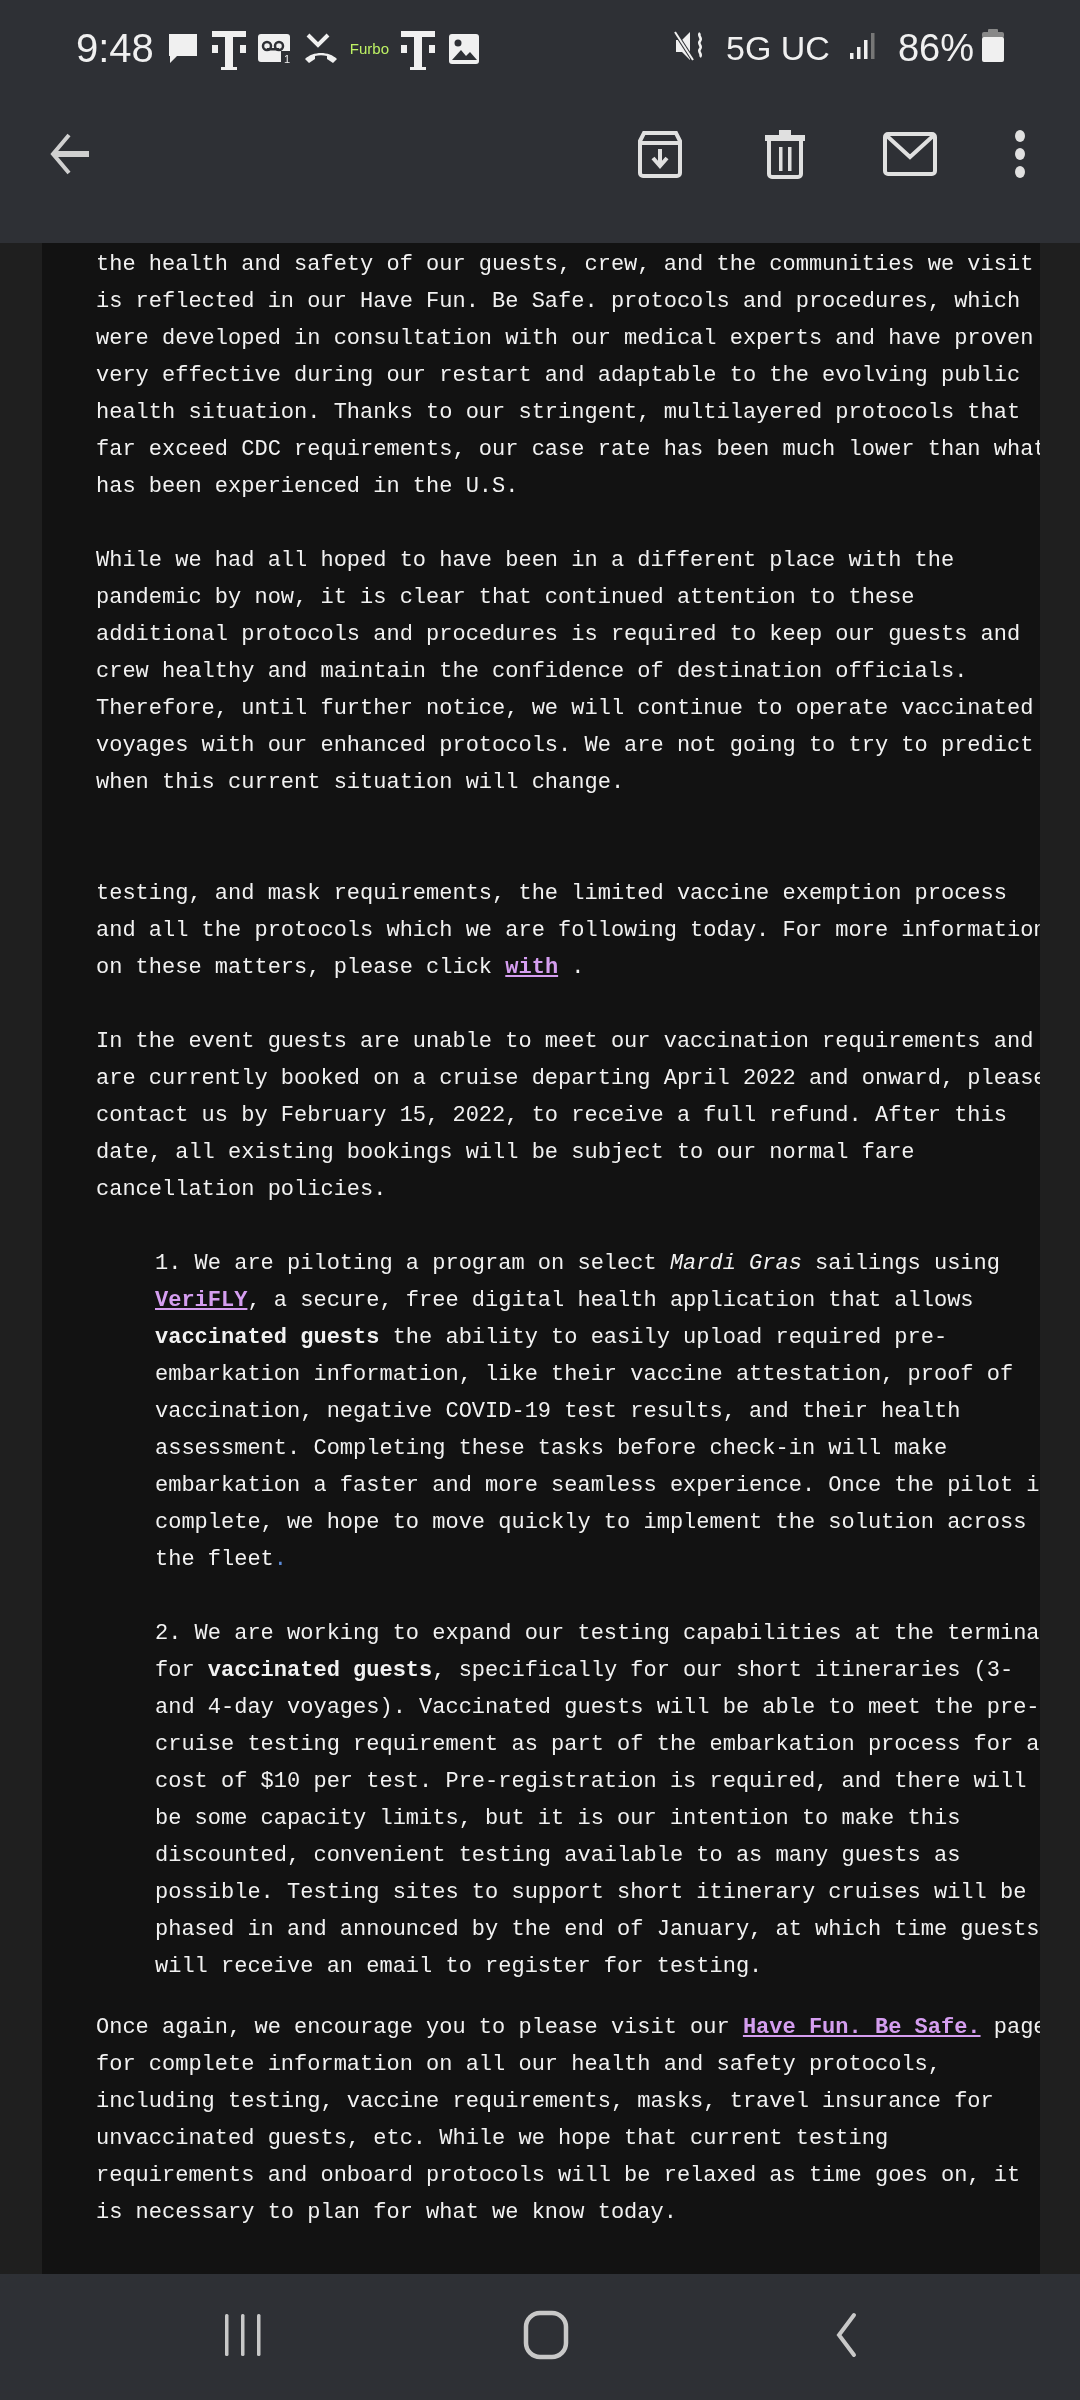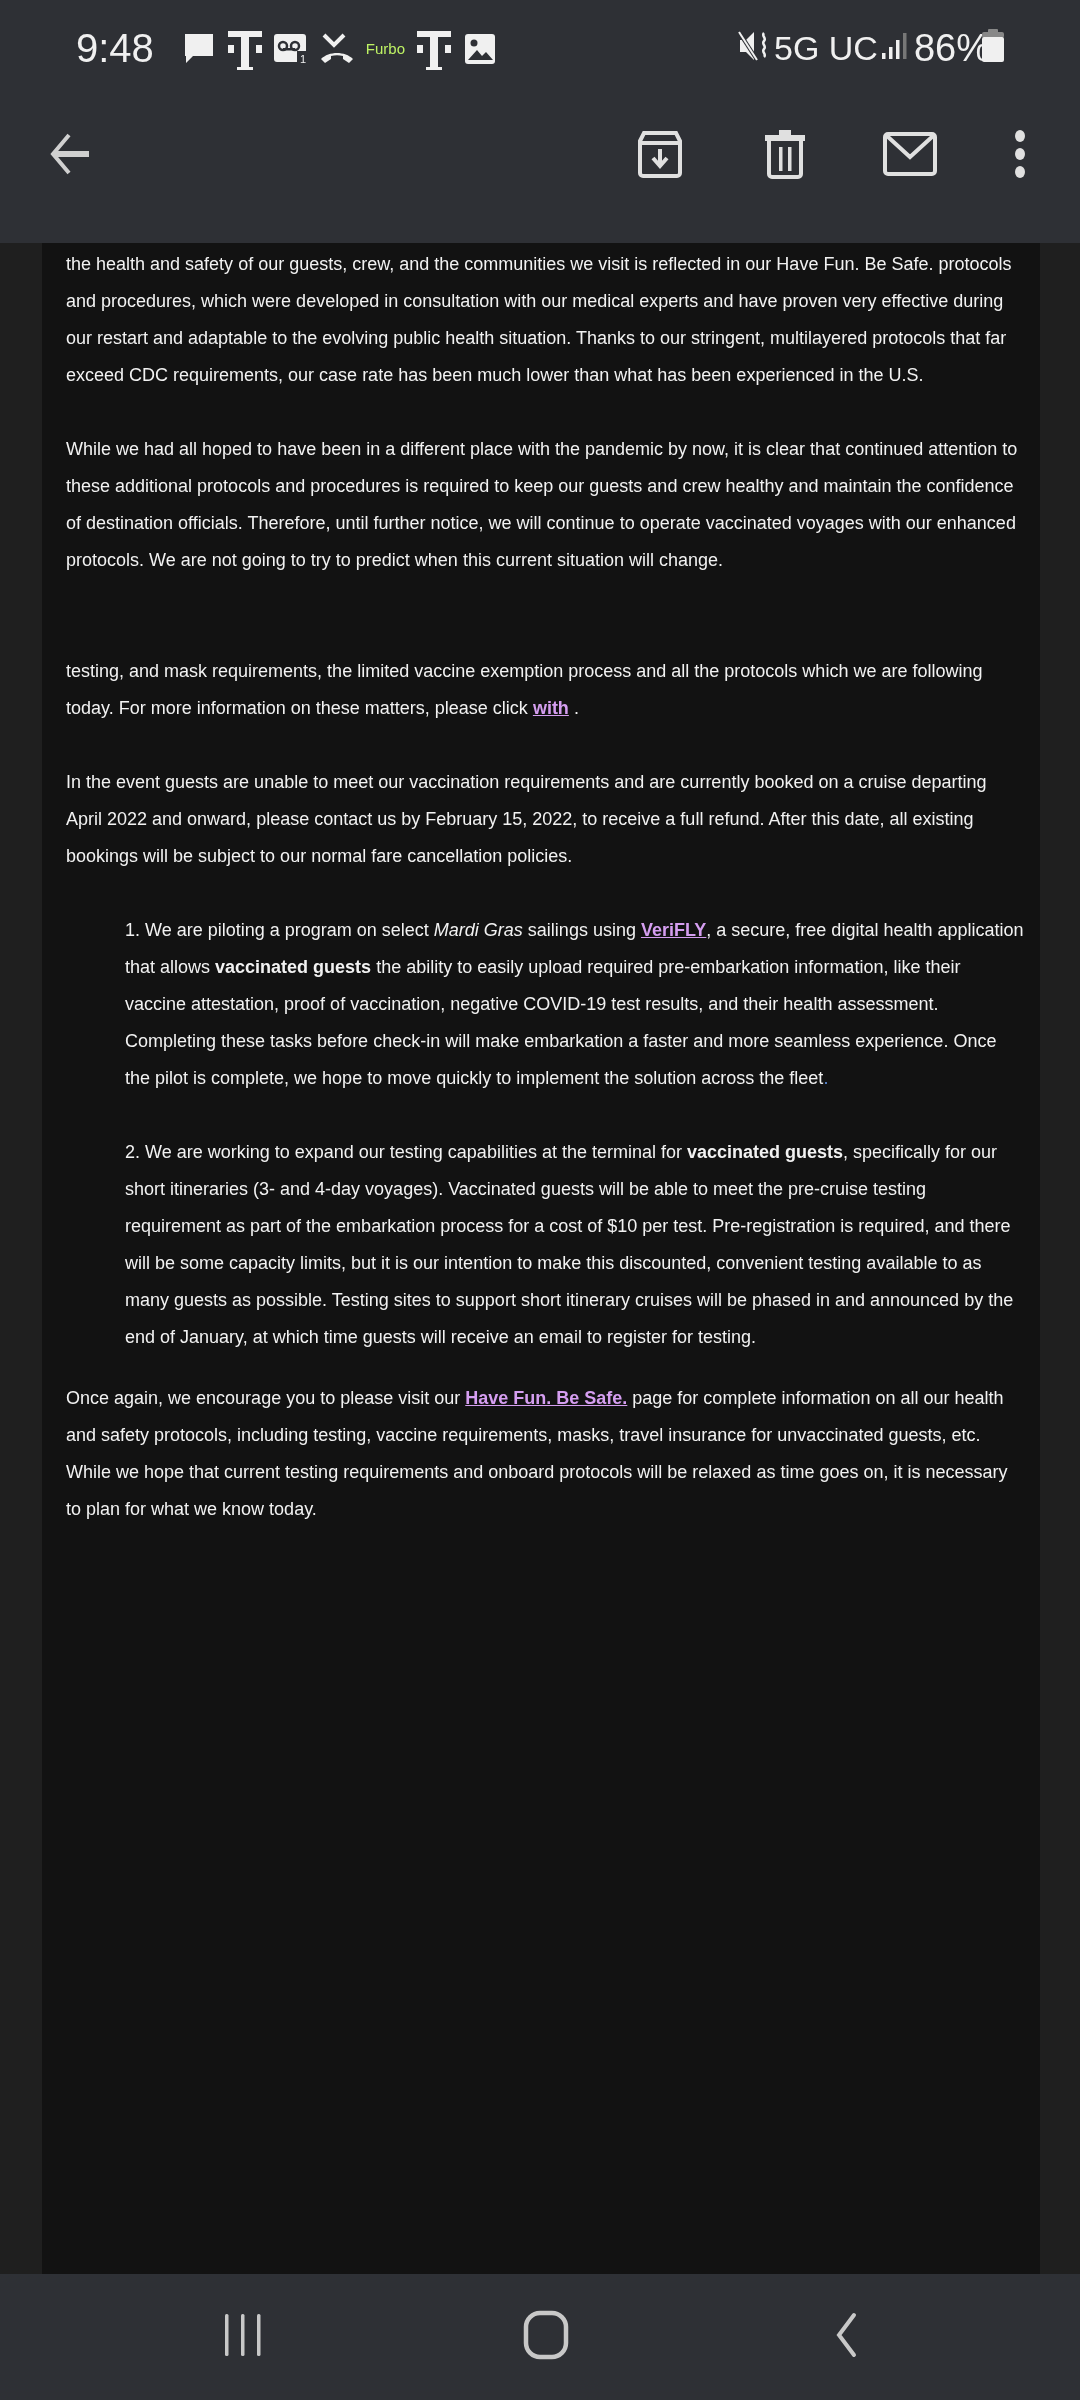--- a/index.html
+++ b/index.html
@@ -7,40 +7,40 @@
     width: 1080px; height: 2400px; overflow: hidden;
     background: #1f1f1f;
     font-family: "Liberation Sans", "DejaVu Sans", sans-serif;
     position: relative;
   }
   .status-bar {
     position: absolute; left: 0; top: 0; width: 1080px; height: 96px;
     background: #2e3035; color: #f0f0f0;
   }
   .status-left { position: absolute; left: 76px; top: 24px; height: 48px; display: flex; align-items: center; gap: 12px; }
-  .status-time { font-size: 40px; color: #f0f0f0; letter-spacing: 0px; margin-right: 16px; }
+  .status-time { font-size: 40px; color: #f0f0f0; letter-spacing: 0px; margin-right: 0; }
   .sb-icon { display: inline-block; width: 34px; height: 34px; }
   .furbo { font-size: 15px; color: #bef264; }
-  .status-right { position: absolute; right: 76px; top: 24px; height: 48px; display: flex; align-items: center; gap: 4px; }
+  .status-right { position: absolute; right: 76px; top: 24px; height: 48px; display: flex; align-items: center; gap: 20px; }
   .net { font-size: 34px; color: #f0f0f0; }
   .battery-pct { font-size: 38px; color: #f0f0f0; }
 
   .app-bar {
     position: absolute; left: 0; top: 96px; width: 1080px; height: 147px;
     background: #2e3035;
   }
   .app-btn { position: absolute; top: 0; height: 120px; display: flex; align-items: center; justify-content: center; cursor: pointer; }
 
   .content-panel {
     position: absolute; left: 42px; top: 243px; width: 998px; height: 2031px;
     background: #121212; overflow: hidden;
   }
   .content {
-    position: absolute; left: 24px; top: 0; width: 960px;
-    color: #f2f2f2; font-size: 18px; line-height: 37px;
+    position: absolute; left: 54px; top: 0; width: 960px;
+    color: #f2f2f2; font-size: 22px; line-height: 37px; font-family: Liberation Mono, monospace;
   }
   .content p { margin: 0 0 37px 0; }
   .list { margin-left: 59px; }
   .list p { margin: 0 0 37px 0; }
   a.link { color: #d59ef0; font-weight: bold; text-decoration: underline; }
   .blue-dot { color: #5b8bd9; }
 
   .nav-bar {
     position: absolute; left: 0; top: 2274px; width: 1080px; height: 126px;
     background: #2e3035;

